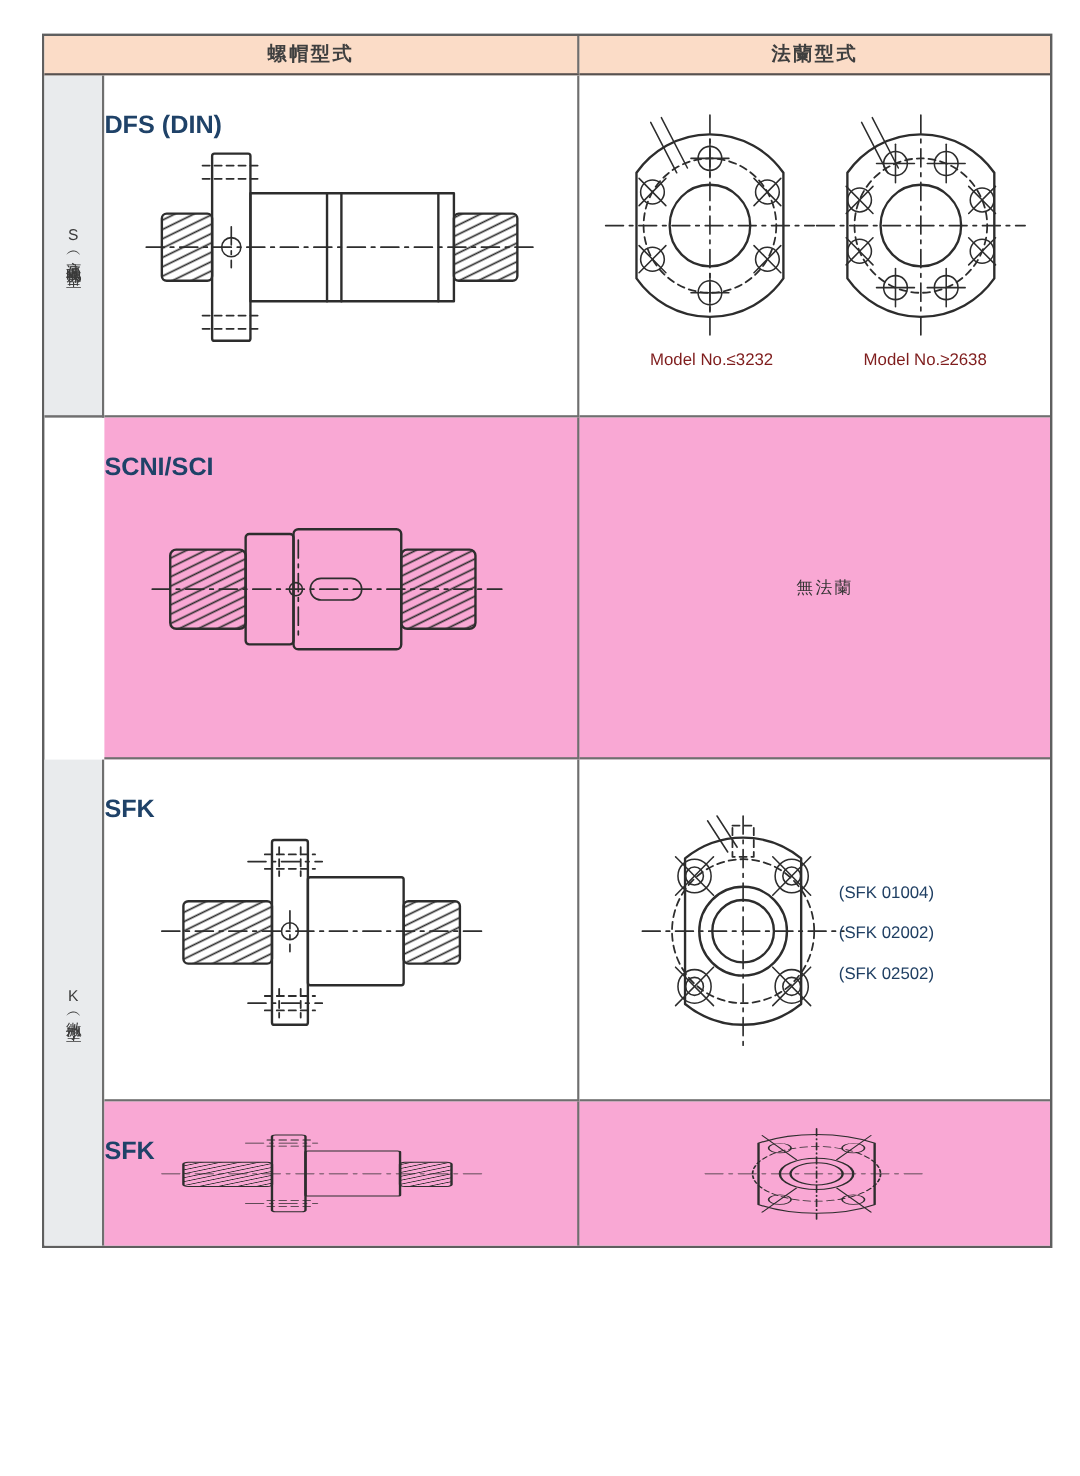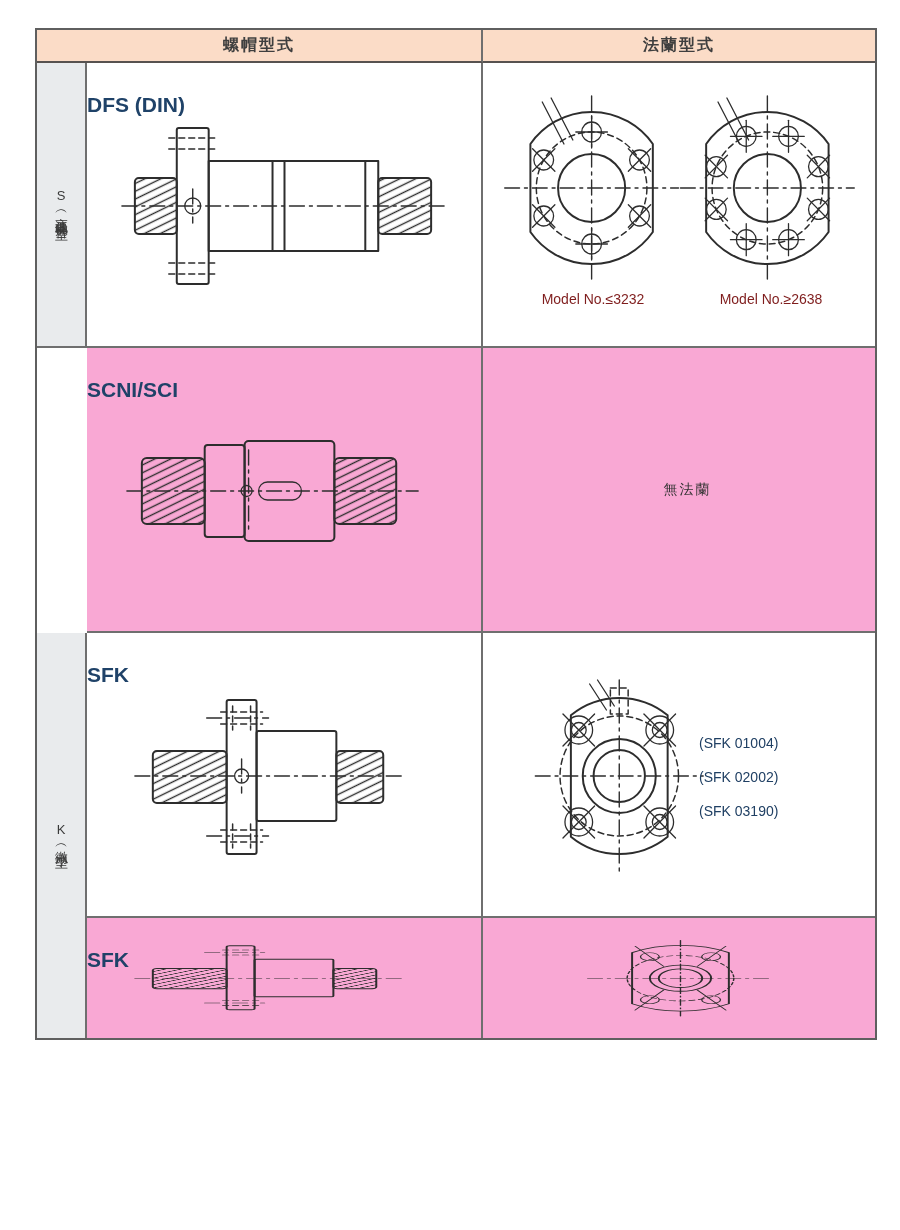--- a/index.html
+++ b/index.html
@@ -231,21 +231,21 @@
             </g>
         </g>
         <rect x="-9" y="-88" width="18" height="26" class="ln thin dash"></rect>
         <line class="ln thin" x1="-30" y1="-92" x2="-13" y2="-66"></line>
         <line class="ln thin" x1="-22" y1="-96" x2="-5" y2="-70"></line>
       </g>
     </svg>
     <div class="caplist">
       <div class="cap-line">(SFK 01004)</div>
       <div class="cap-line">(SFK 02002)</div>
-      <div class="cap-line">(SFK 03190)</div>
+      <div class="cap-line">(SFK 02502)</div>
     </div>
   </div>
 
   <div class="cell bgB dcell lastrow" style="grid-area:5/2/6/3">
     <div class="dtitle">SFK</div>
     <svg viewBox="0 0 395 285" preserveAspectRatio="none">
       <defs>
         <pattern id="hpD" patternUnits="userSpaceOnUse" width="7" height="7" patternTransform="rotate(64)">
           <line x1="3.5" y1="-1" x2="3.5" y2="8" stroke="#2d2d2d" stroke-width="1.4"></line>
         </pattern>

